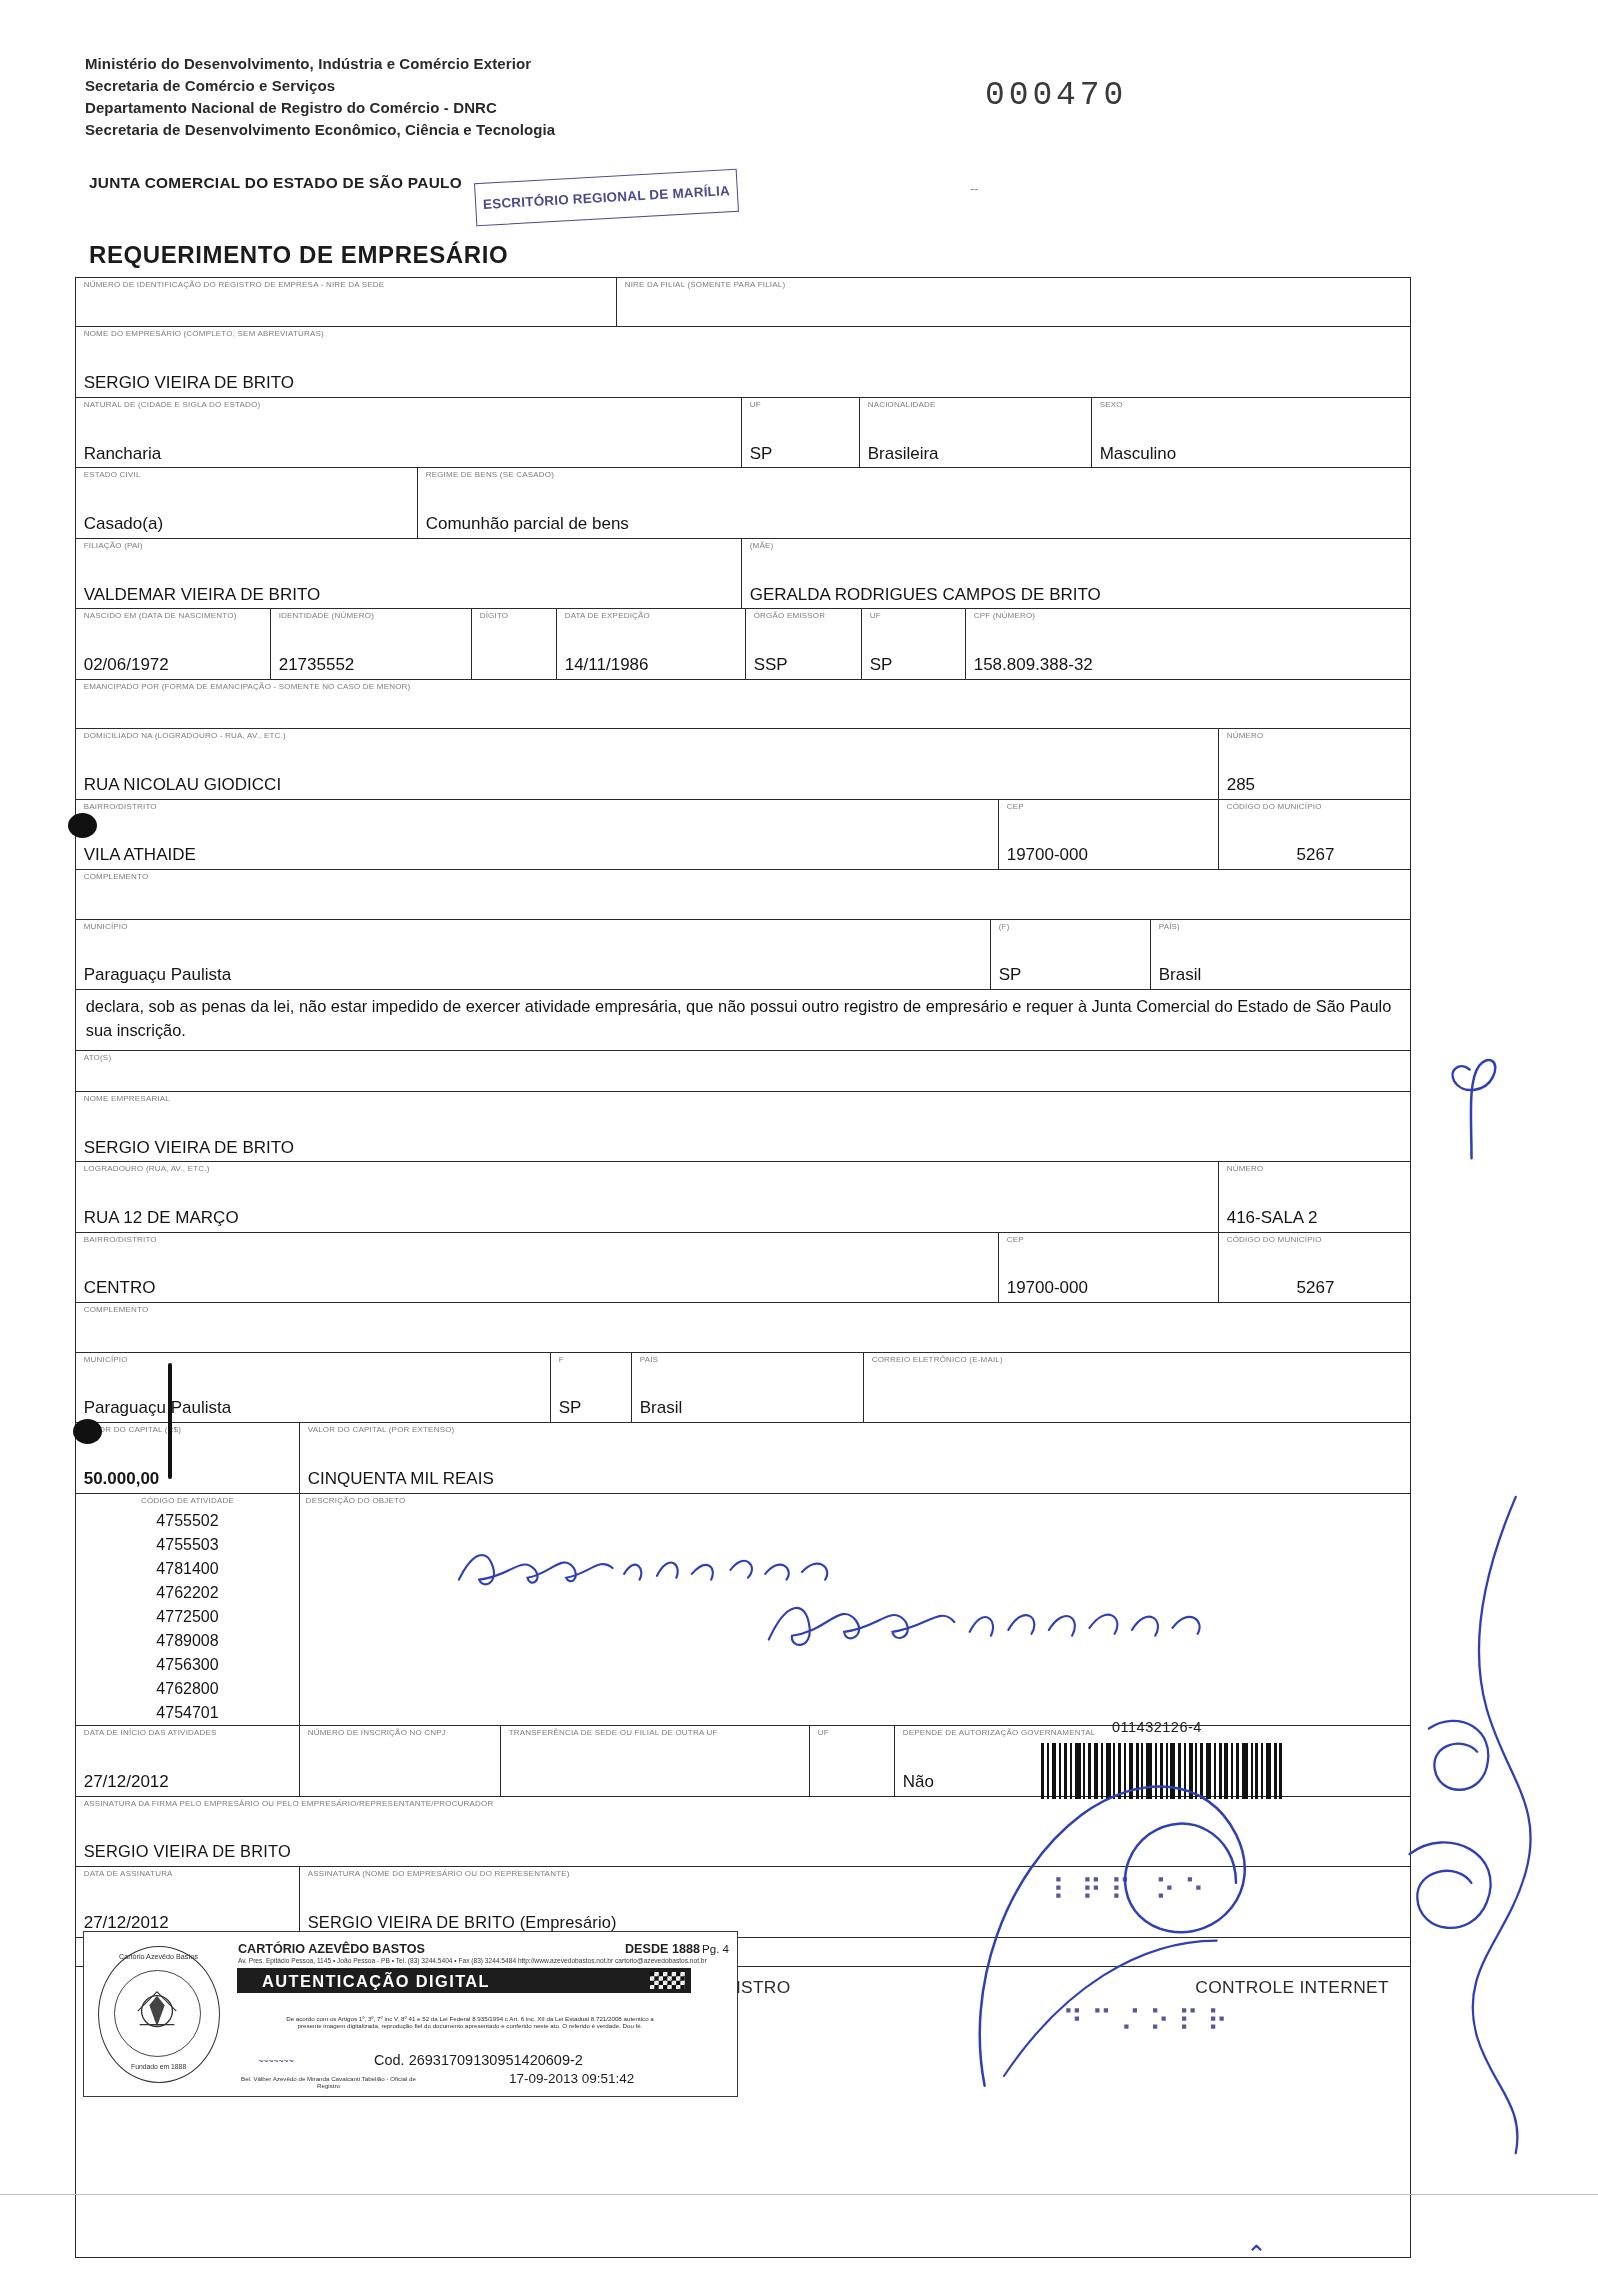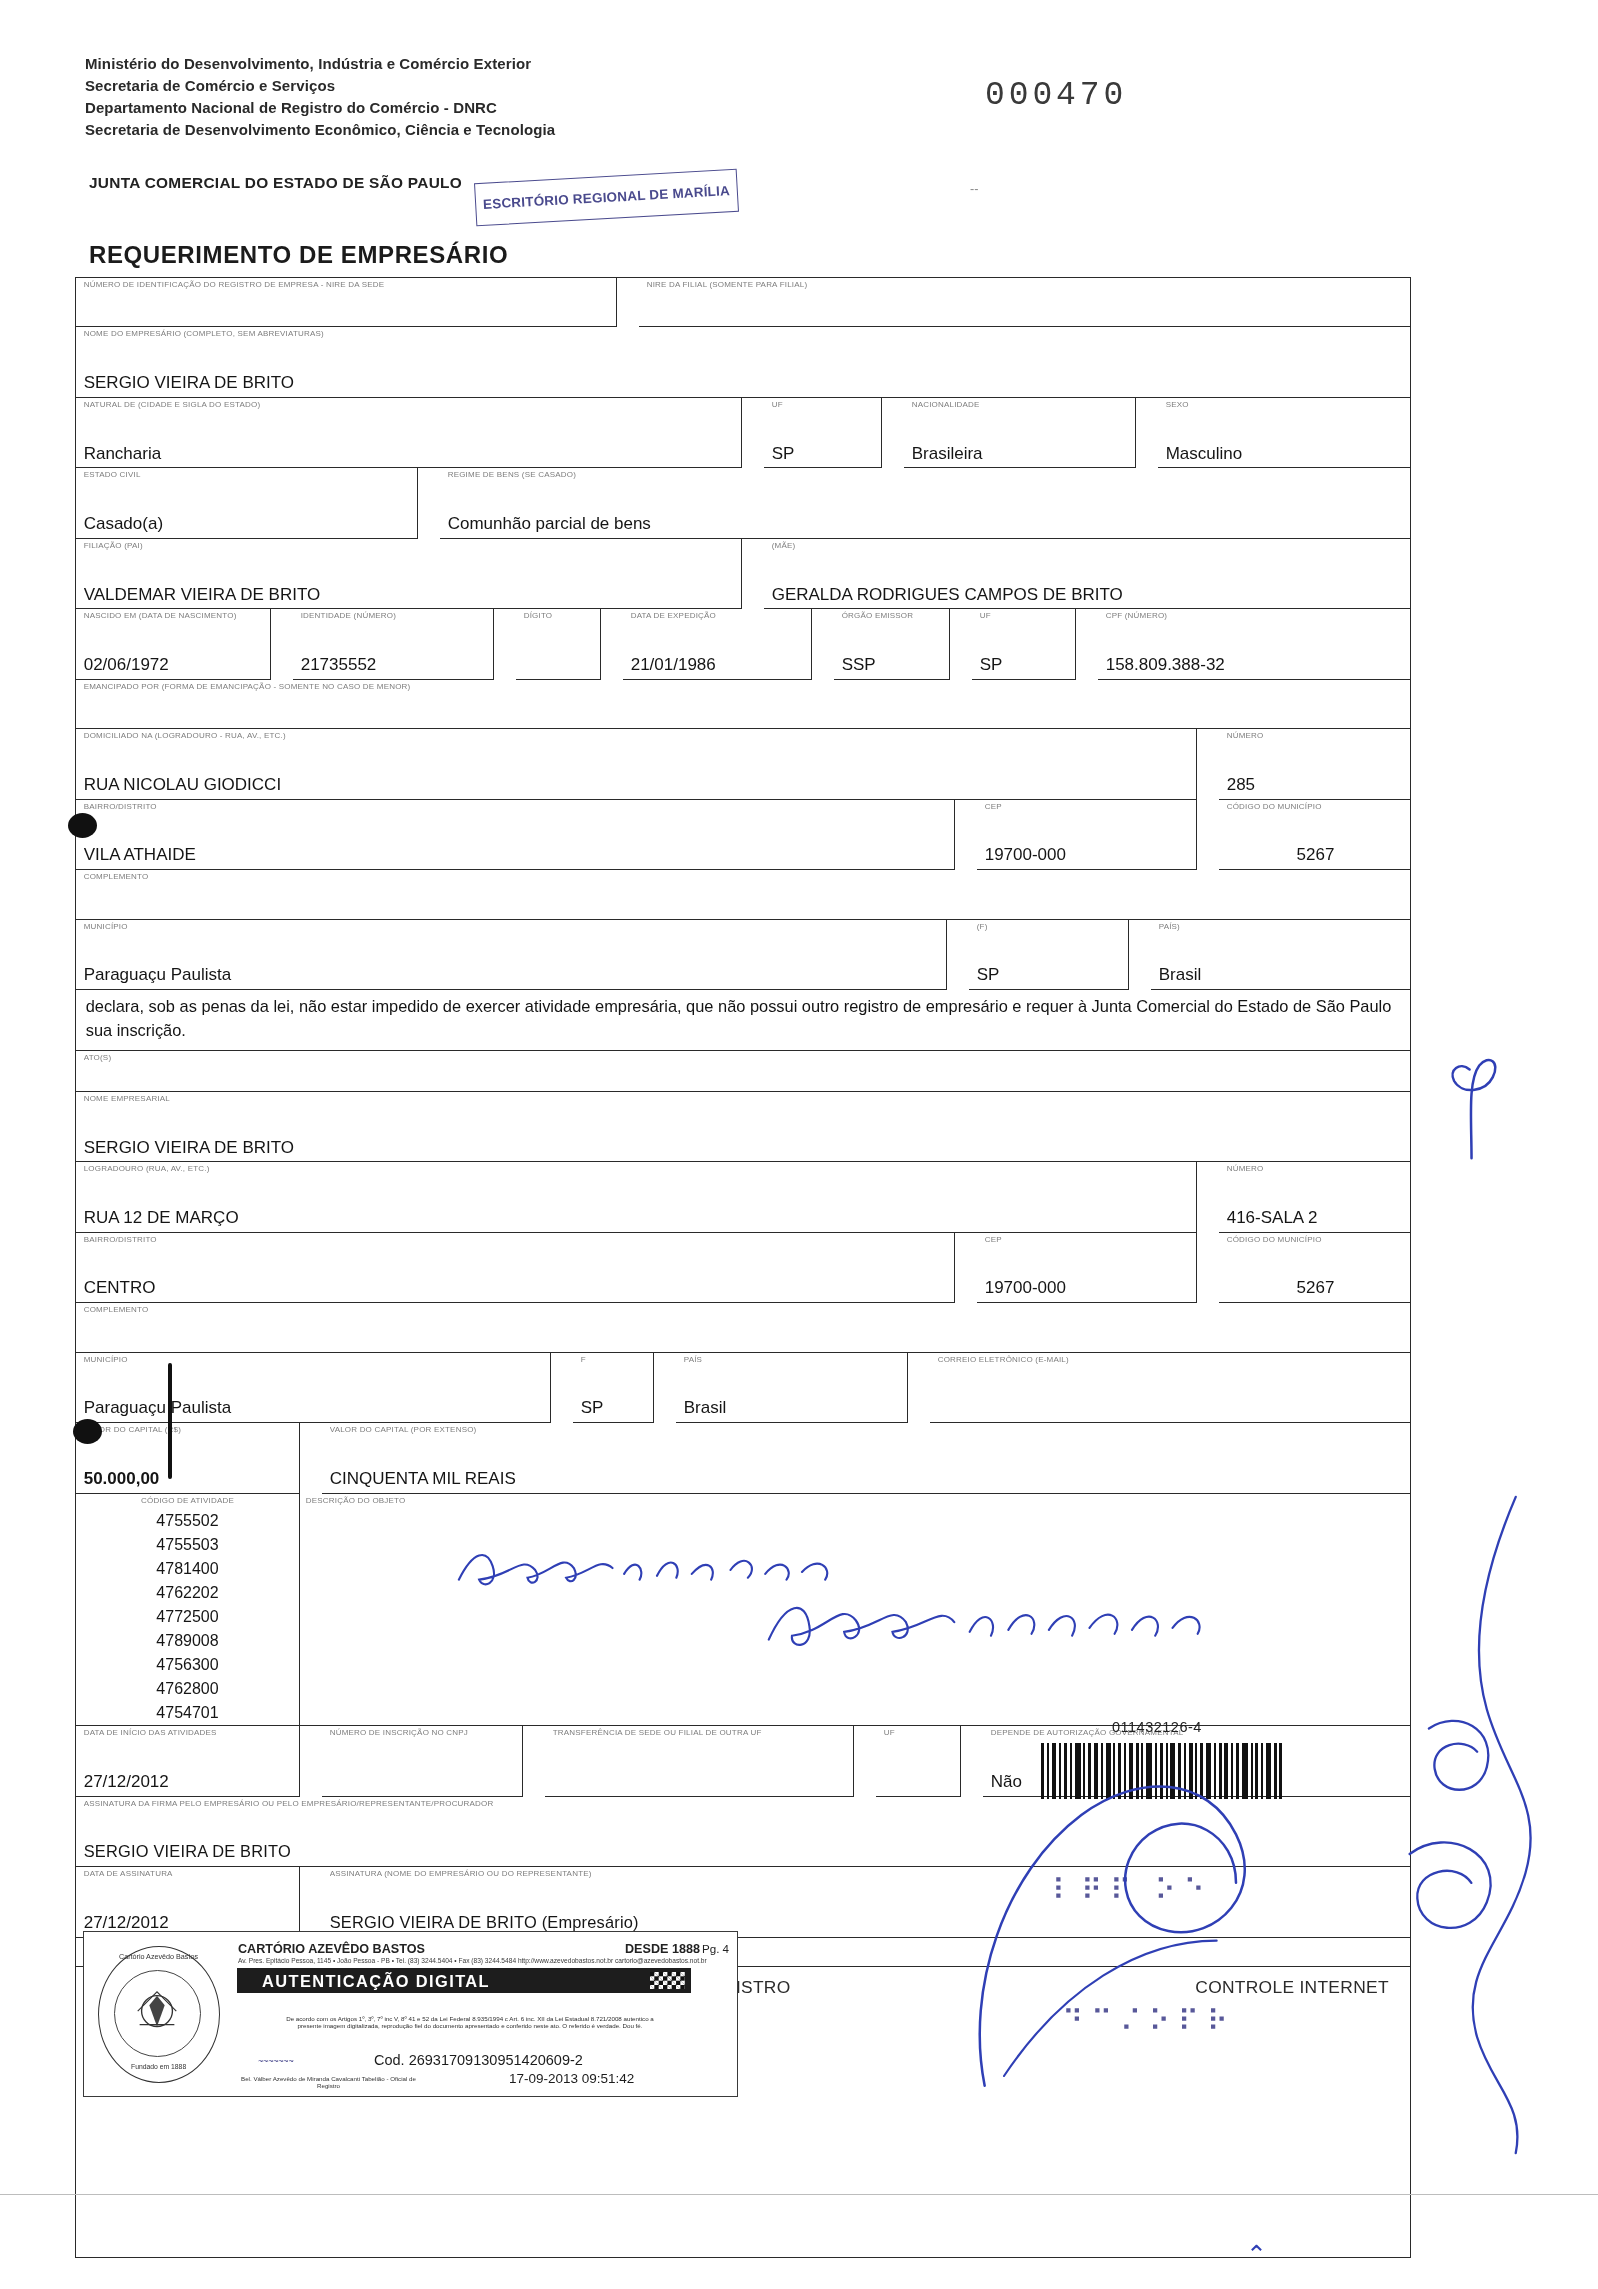--- a/index.html
+++ b/index.html
@@ -23,21 +23,21 @@
     transform:rotate(-3.2deg);
     display:flex; align-items:center; justify-content:center;
     background:transparent; opacity:.85;
   }
   .doc-title { position:absolute; left:89px; top:241px; font-size:24px; font-weight:bold; letter-spacing:0.6px; color:#1b1b1b; }
 
   .tiny-dash { position:absolute; left:970px; top:182px; font-size:12.6px; color:#888; }
 
   
   .form { position:absolute; left:75px; top:277px; width:1334px; border:1.5px solid #2a2a2a; }
-  .row { display:flex; width:100%; box-sizing:border-box;gap:22px; }
+  .row { display:flex; width:100%; box-sizing:border-box; }
   .cell { box-sizing:border-box; position:relative; border-right:1.2px solid #2a2a2a; border-bottom:1.2px solid #2a2a2a; padding:1.9px 5.8px 3.9px 7.7px; min-height:41px; }
   .cell:last-child { border-right:none; }
   .row.last > .cell { border-bottom:none; }
   .lbl { font-size:8px; color:#7d7d7d; letter-spacing:0.2px; text-transform:uppercase; line-height:9.7px; white-space:nowrap; overflow:hidden; }
   .val { font-size:17px; color:#151515; line-height:21px; padding-top:1px; white-space:nowrap; overflow:hidden;margin-top:32px; }
   .val.sm { font-size:15.4px; }
   .val.r { text-align:left;font-weight:bold; }
   .val.c { text-align:center; }
   .h-thick { border-bottom:1.5px solid #2a2a2a !important; }
   .no-b { border-bottom:none !important; }
@@ -187,21 +187,21 @@
       <div class="cell" style="width:201px">
         <div class="lbl">IDENTIDADE (número)</div>
         <div class="val">21735552</div>
       </div>
       <div class="cell" style="width:85px">
         <div class="lbl">DÍGITO</div>
         <div class="val"></div>
       </div>
       <div class="cell" style="width:189px">
         <div class="lbl">DATA DE EXPEDIÇÃO</div>
-        <div class="val">21/01/1986</div>
+        <div class="val">14/11/1986</div>
       </div>
       <div class="cell" style="width:116px">
         <div class="lbl">ÓRGÃO EMISSOR</div>
         <div class="val">SSP</div>
       </div>
       <div class="cell" style="width:104px">
         <div class="lbl">UF</div>
         <div class="val">SP</div>
       </div>
       <div class="cell" style="flex:1">

